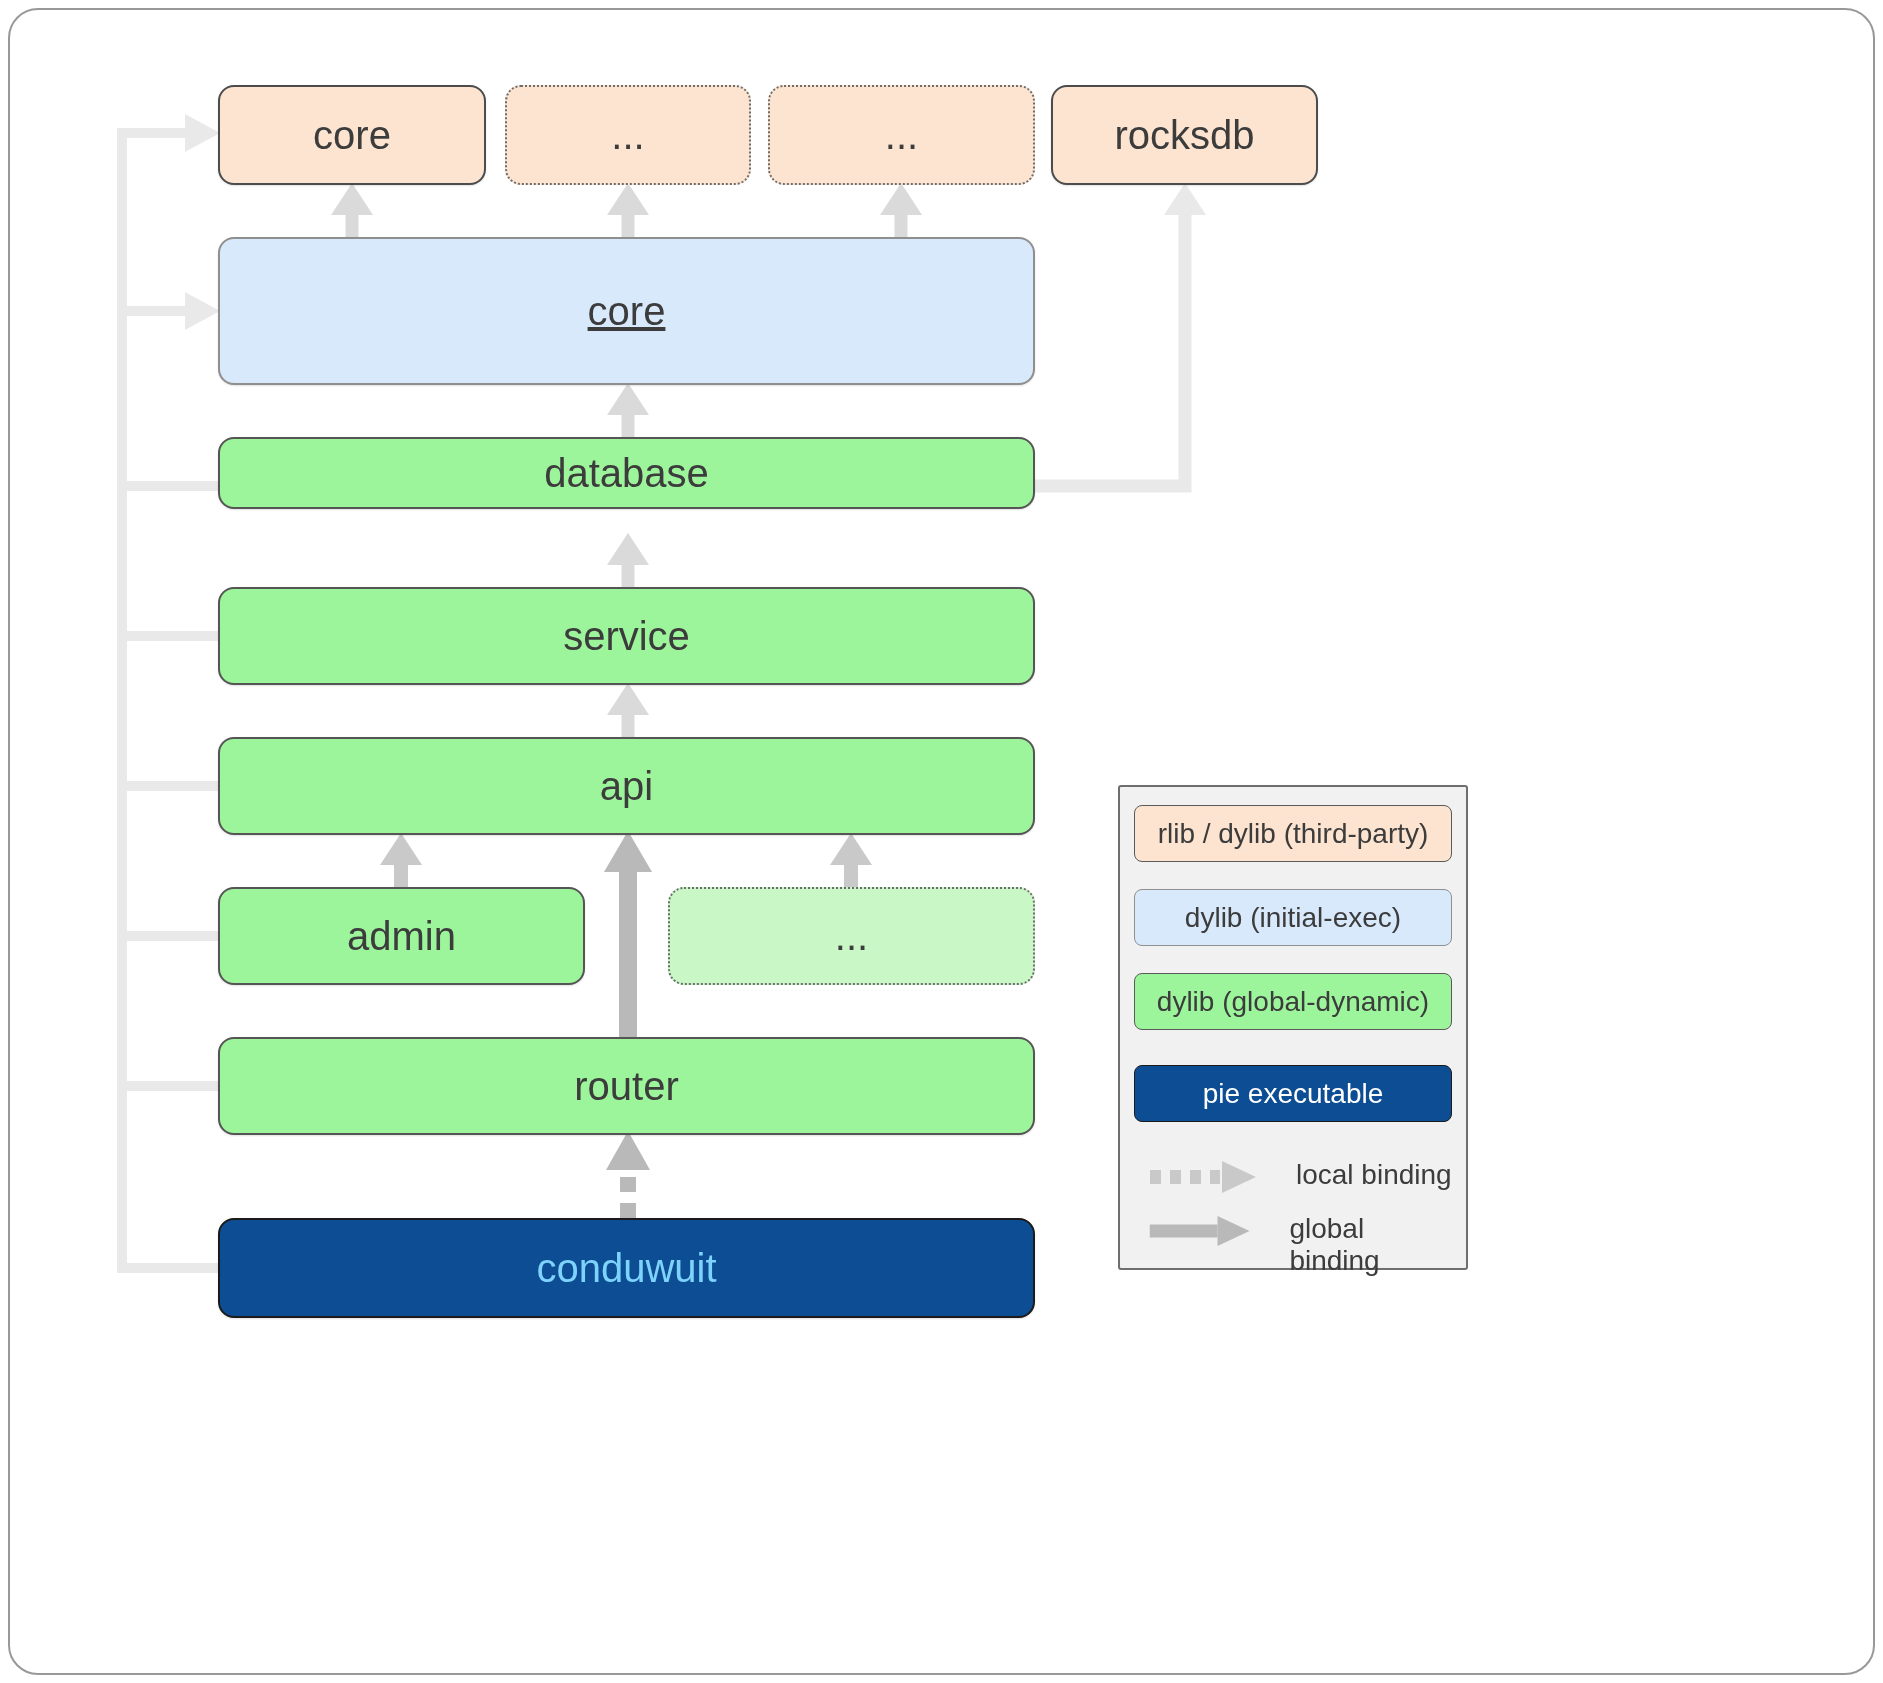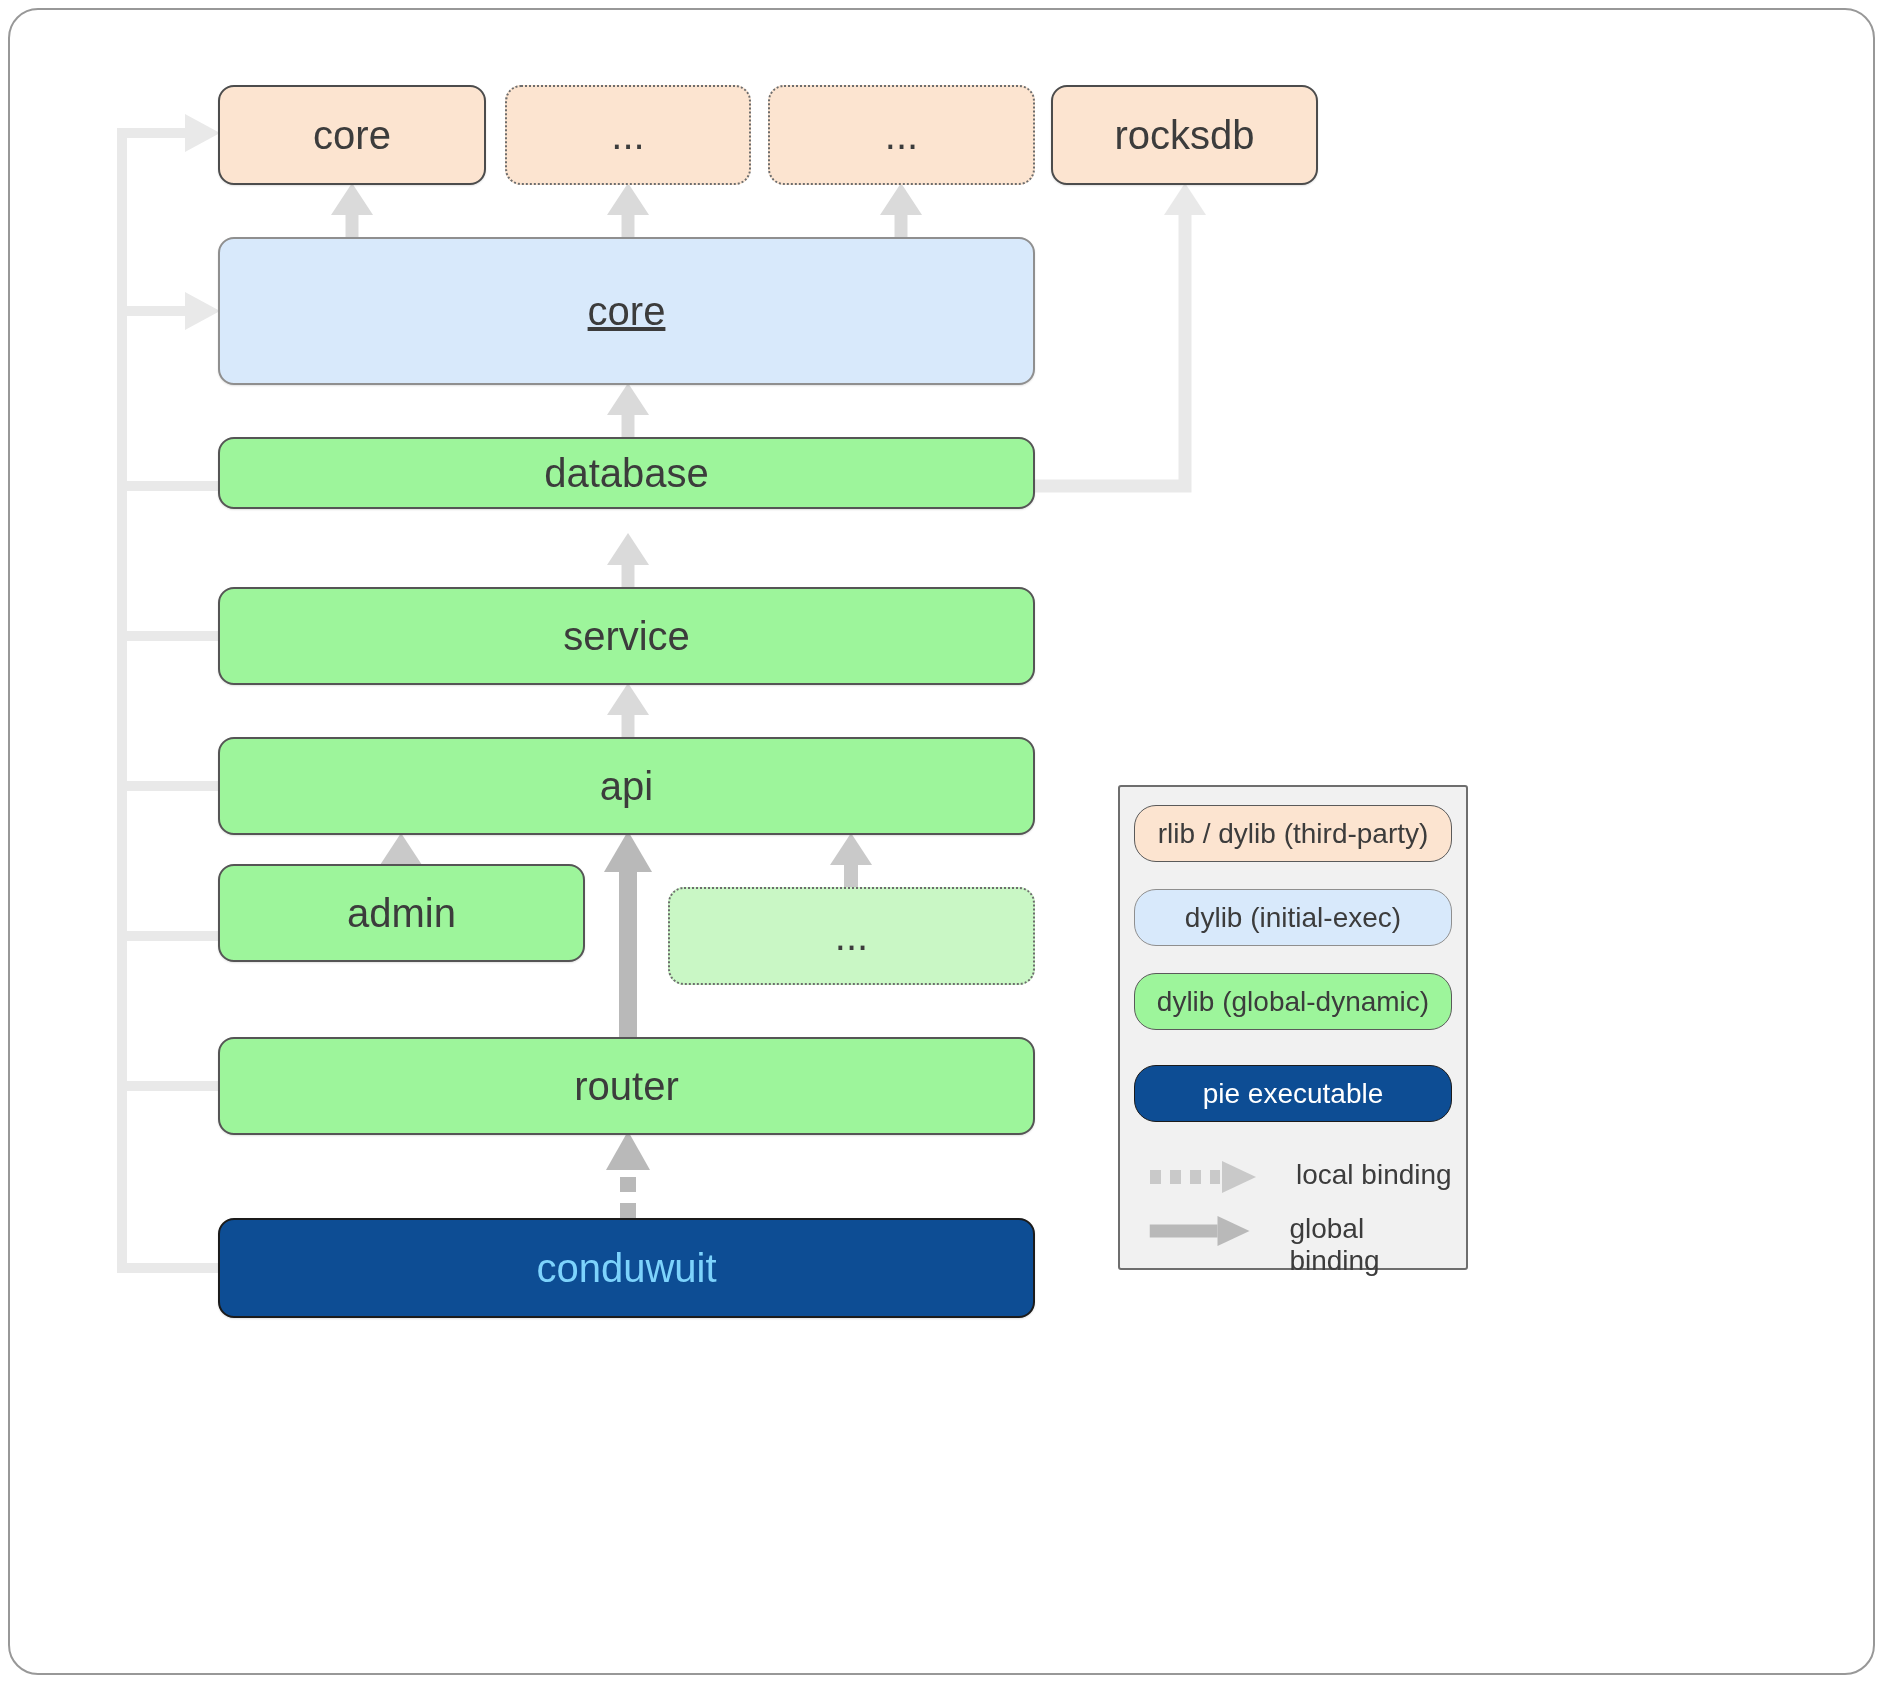--- a/index.html
+++ b/index.html
@@ -65,21 +65,21 @@
     background: var(--legend-bg, #f1f1f1);
     border: 2px solid #6e6e6e;
     border-radius: 3px;
     padding: 18px 14px 14px 14px;
     display: flex;
     flex-direction: column;
   }
   .legend-chip {
     height: 57px;
     flex: none;
-    border-radius: 22px;
+    border-radius: 8px;
     display: flex;
     align-items: center;
     justify-content: center;
     font-size: 28px;
     color: var(--label-text, #3c3c3c);
     margin-bottom: 27px;
     border: 1.5px solid #5a5a5a;
     box-sizing: border-box;
   }
   .legend-chip.peach { background: var(--third-party-fill, #fce4d0); }
@@ -183,21 +183,21 @@
   <div class="node peach" style="left:1051px; top:85px; width:267px; height:100px;">rocksdb</div>
 
   <div class="node blue" style="left:218px; top:237px; width:817px; height:148px;">core</div>
 
   <div class="node green" style="left:218px; top:437px; width:817px; height:72px;">database</div>
 
   <div class="node green" style="left:218px; top:587px; width:817px; height:98px;">service</div>
 
   <div class="node green" style="left:218px; top:737px; width:817px; height:98px;">api</div>
 
-  <div class="node green" style="left:218px; top:864px; width:367px; height:98px;">admin</div>
+  <div class="node green" style="left:218px; top:887px; width:367px; height:98px;">admin</div>
   <div class="node green-light dotted" style="left:668px; top:887px; width:367px; height:98px;">...</div>
 
   <div class="node green" style="left:218px; top:1037px; width:817px; height:98px;">router</div>
 
   <div class="node navy" style="left:218px; top:1218px; width:817px; height:100px;">conduwuit</div>
 
   <div class="legend">
     <div class="legend-chip peach">rlib / dylib (third-party)</div>
     <div class="legend-chip blue">dylib (initial-exec)</div>
     <div class="legend-chip green">dylib (global-dynamic)</div>

